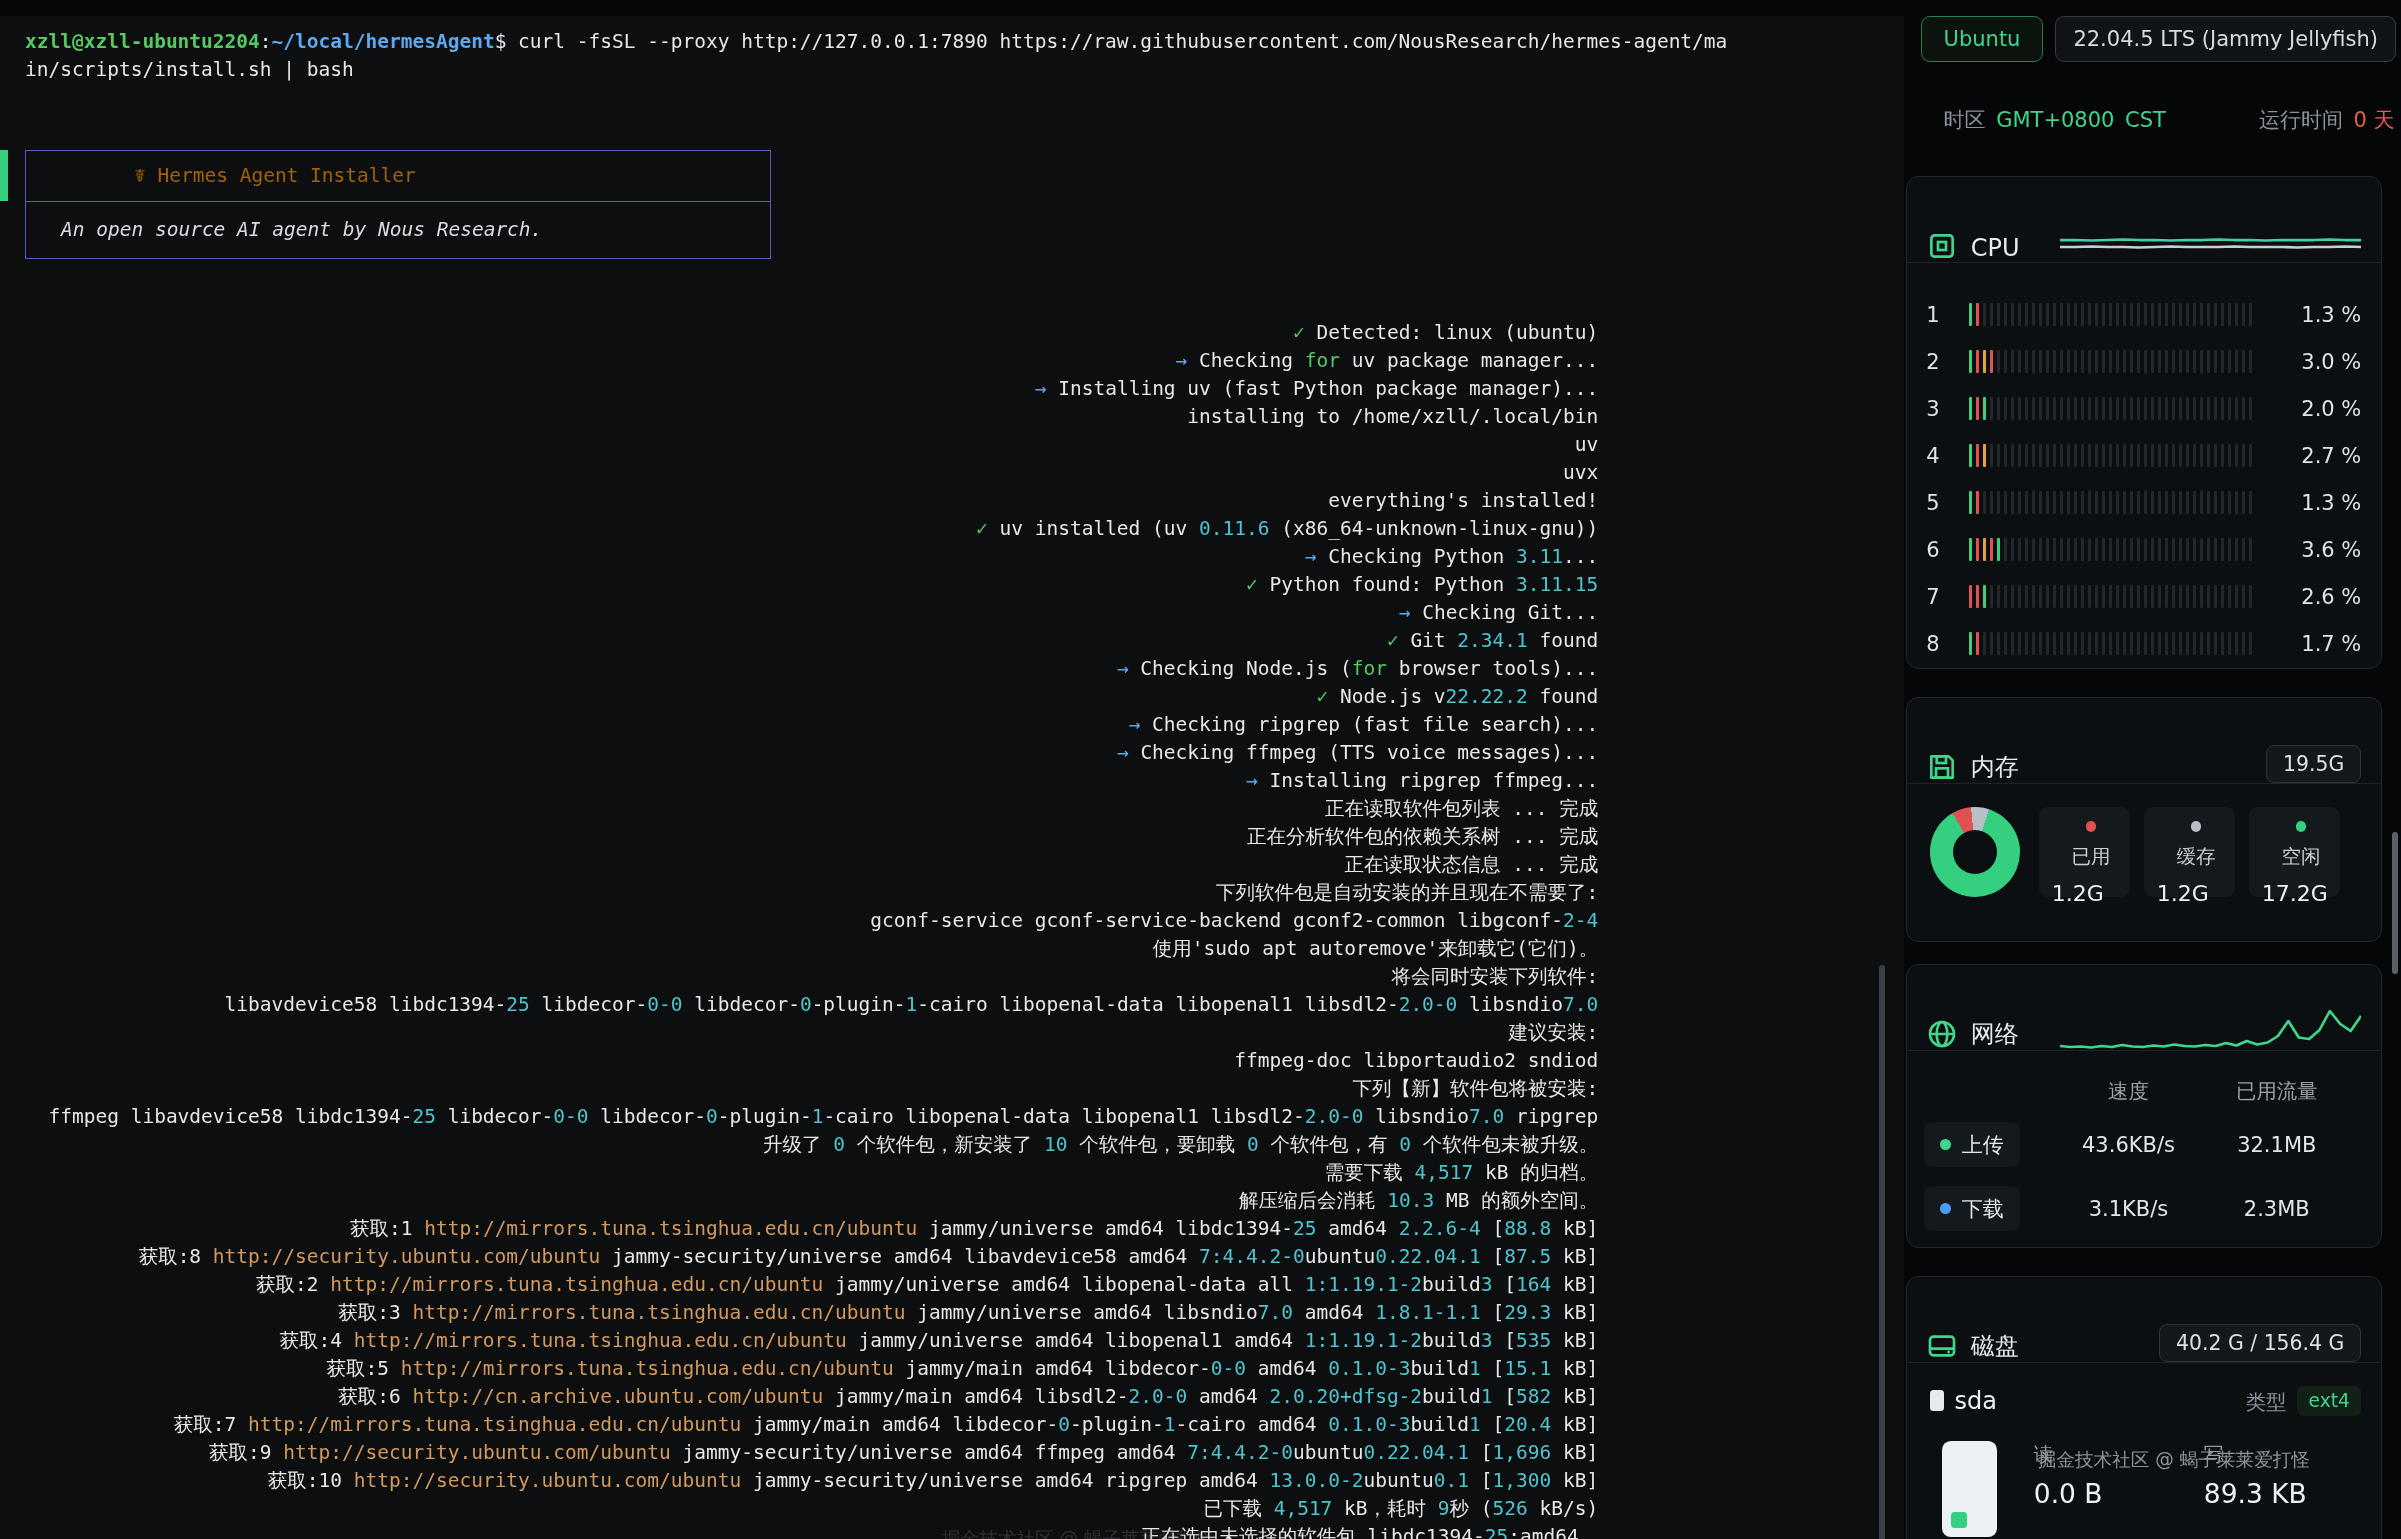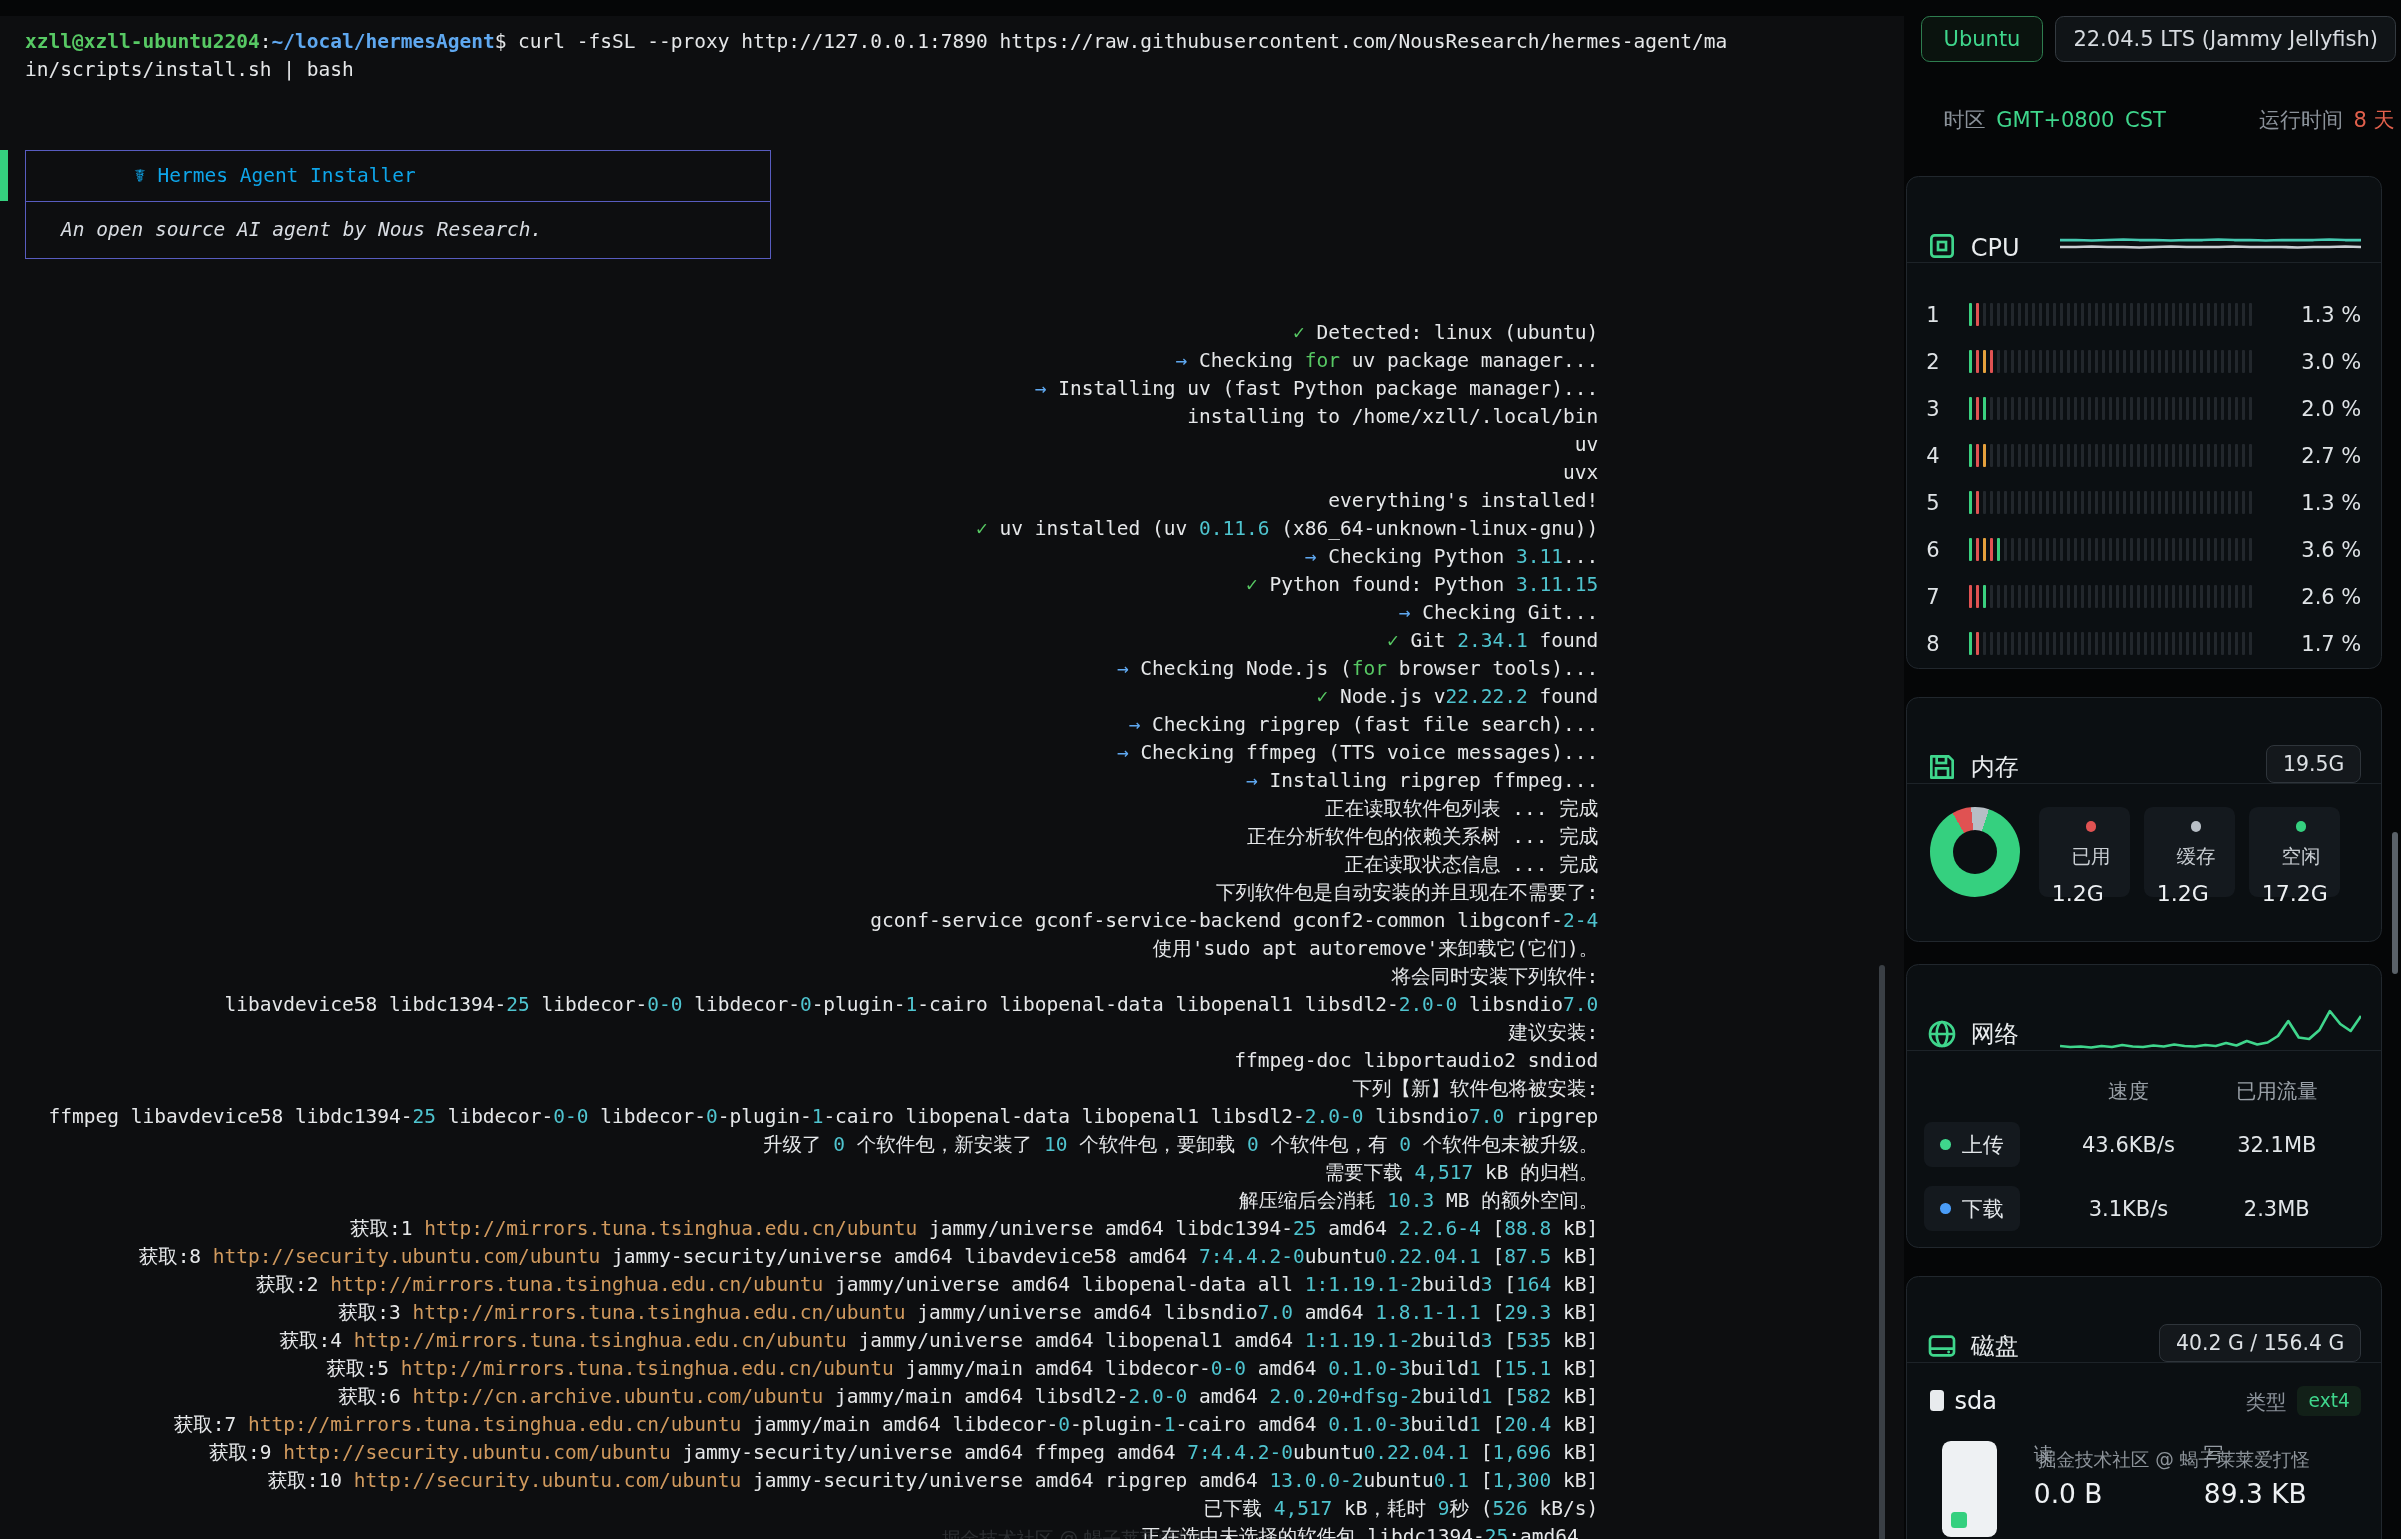--- a/index.html
+++ b/index.html
@@ -14,21 +14,21 @@
   .t-g{color:#57c964}
   .t-gb{color:#57c964;font-weight:bold}
   .t-b{color:#5fa8f0}
   .t-bb{color:#5fa8f0;font-weight:bold}
   .t-c{color:#4fc4cf}
   .t-o{color:#d19a5e}
   .t-cmd{position:absolute;left:25px;top:11.5px;}
   .t-out{position:absolute;left:25px;top:303px;text-align:right;}
   .accent-strip{position:absolute;left:0;top:134px;width:8px;height:51px;background:#35d07f;}
   .ibox{position:absolute;left:25px;top:134px;width:746px;border:1.8px solid #585cc0;box-sizing:border-box;}
-  .ibox-title{height:50px;line-height:50px;border-bottom:1.8px solid #585cc0;color:#0ea5e9;padding-left:108px;white-space:pre;}
+  .ibox-title{height:50px;line-height:50px;border-bottom:1.8px solid #585cc0;color:#a16207;padding-left:108px;white-space:pre;}
   .ibox-sub{height:56px;line-height:56px;color:#d8dce2;padding-left:35px;white-space:pre;font-style:italic;}
   .t-vscroll{position:absolute;left:1879px;top:949px;width:6.2px;height:590px;background:#3a3f45;border-radius:3.5px;}
   .t-hscroll{position:absolute;left:949px;top:1525px;width:124px;height:8px;background:#4a5056;border-radius:3.5px;}
   .wm{font-family:"DejaVu Sans","Liberation Sans",sans-serif;color:#9aa1a8;white-space:nowrap;}
   .wm-faint{position:absolute;left:942px;top:1510px;font-size:18.6px;opacity:.22;}
 
   
   .panel{position:absolute;left:1904px;top:0;width:497px;height:1540px;color:#dfe3e6;}
   .top-row{position:absolute;left:17px;top:16px;width:475px;display:flex;gap:12.4px;}
   .btn-os{width:122px;height:46px;background:#0a130e;border:1.8px solid #2e7d4f;border-radius:8.8px;
@@ -173,21 +173,21 @@
     </div>
 
     <div class="info-row">
       <div class="grp">
         <span class="lbl">时区</span>
         <span class="grn">GMT+0800</span>
         <span class="grn">CST</span>
       </div>
       <div class="grp">
         <span class="lbl">运行时间</span>
-        <span class="red">8 天</span>
+        <span class="red">0 天</span>
       </div>
     </div>
 
     <section class="card card-cpu">
       <div class="card-head">
         <span class="icon">
           <svg viewBox="0 0 24 24">
               <rect x="4" y="4" width="16" height="16" rx="2.5" fill="none" stroke="#3fd68c" stroke-width="2"></rect>
               <rect x="9" y="9" width="6" height="6" fill="none" stroke="#3fd68c" stroke-width="2"></rect>
             </svg>

